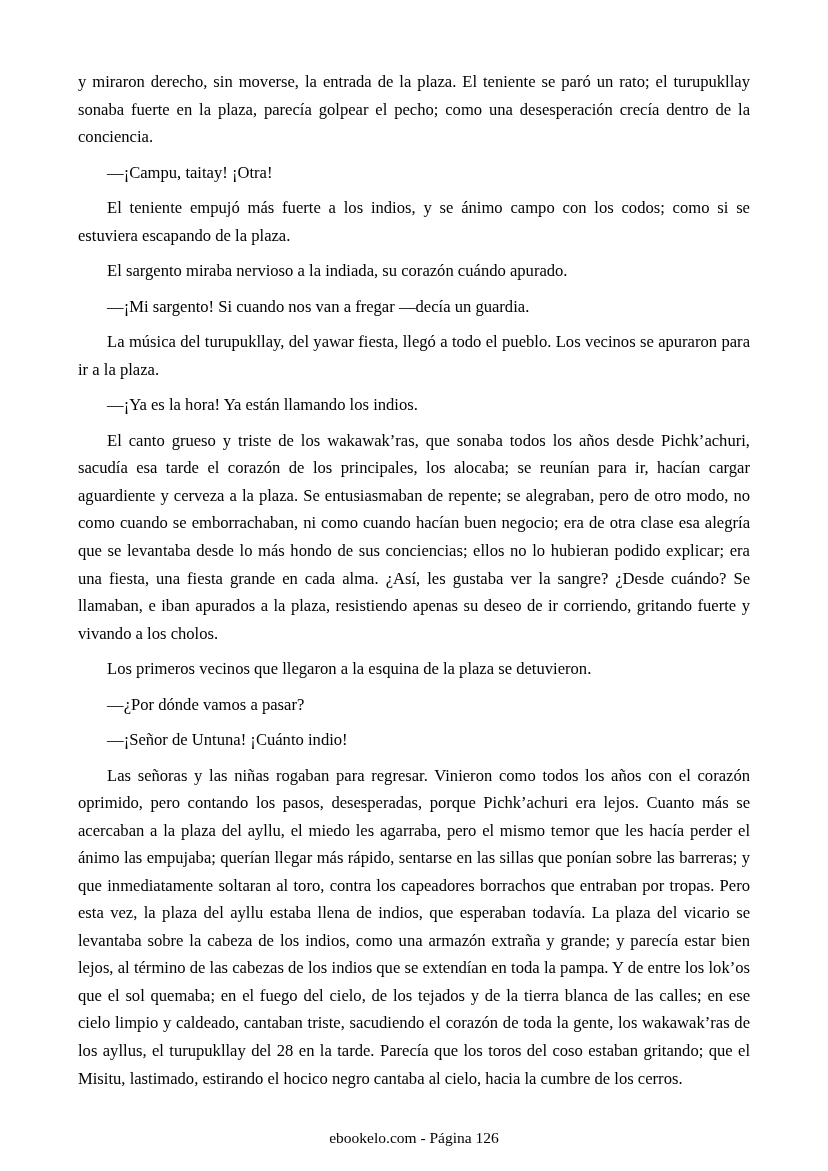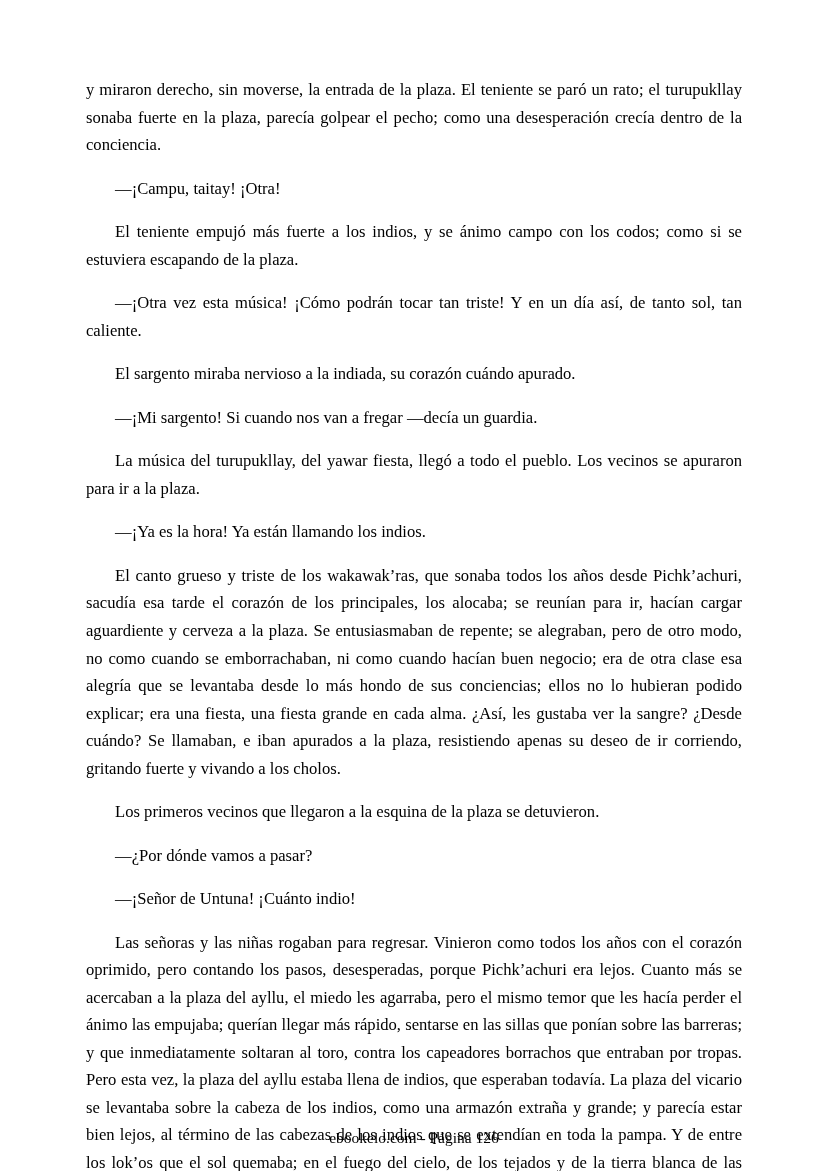--- a/index.html
+++ b/index.html
@@ -20,21 +20,21 @@
     box-sizing: border-box;
     padding: 60px 70px 40px 70px;
   }
   .body-text {
     font-size: 16.6px;
     line-height: 1.66;
     text-align: justify;
     text-justify: inter-word;
   }
   .body-text p {
-    margin: 16px;
+    margin: 8px;
     text-indent: 1.75em;
   }
   .body-text p.noindent {
     text-indent: 0;
   }
   .footer {
     position: absolute;
     left: 0;
     right: 0;
     bottom: 24px;
@@ -46,21 +46,20 @@
 </style>
 </head>
 <body>
 
 <div class="page">
 
   <div class="body-text">
     <p class="noindent">y miraron derecho, sin moverse, la entrada de la plaza. El teniente se paró un rato; el turupukllay sonaba fuerte en la plaza, parecía golpear el pecho; como una desesperación crecía dentro de la conciencia.</p>
     <p>—¡Campu, taitay! ¡Otra!</p>
     <p>El teniente empujó más fuerte a los indios, y se ánimo campo con los codos; como si se estuviera escapando de la plaza.</p>
-    <p>—¡Otra vez esta música! ¡Cómo podrán tocar tan triste! Y en un día así, de tanto sol, tan caliente.</p>
     <p>El sargento miraba nervioso a la indiada, su corazón cuándo apurado.</p>
     <p>—¡Mi sargento! Si cuando nos van a fregar —decía un guardia.</p>
     <p>La música del turupukllay, del yawar fiesta, llegó a todo el pueblo. Los vecinos se apuraron para ir a la plaza.</p>
     <p>—¡Ya es la hora! Ya están llamando los indios.</p>
     <p>El canto grueso y triste de los wakawak’ras, que sonaba todos los años desde Pichk’achuri, sacudía esa tarde el corazón de los principales, los alocaba; se reunían para ir, hacían cargar aguardiente y cerveza a la plaza. Se entusiasmaban de repente; se alegraban, pero de otro modo, no como cuando se emborrachaban, ni como cuando hacían buen negocio; era de otra clase esa alegría que se levantaba desde lo más hondo de sus conciencias; ellos no lo hubieran podido explicar; era una fiesta, una fiesta grande en cada alma. ¿Así, les gustaba ver la sangre? ¿Desde cuándo? Se llamaban, e iban apurados a la plaza, resistiendo apenas su deseo de ir corriendo, gritando fuerte y vivando a los cholos.</p>
     <p>Los primeros vecinos que llegaron a la esquina de la plaza se detuvieron.</p>
     <p>—¿Por dónde vamos a pasar?</p>
     <p>—¡Señor de Untuna! ¡Cuánto indio!</p>
     <p>Las señoras y las niñas rogaban para regresar. Vinieron como todos los años con el corazón oprimido, pero contando los pasos, desesperadas, porque Pichk’achuri era lejos. Cuanto más se acercaban a la plaza del ayllu, el miedo les agarraba, pero el mismo temor que les hacía perder el ánimo las empujaba; querían llegar más rápido, sentarse en las sillas que ponían sobre las barreras; y que inmediatamente soltaran al toro, contra los capeadores borrachos que entraban por tropas. Pero esta vez, la plaza del ayllu estaba llena de indios, que esperaban todavía. La plaza del vicario se levantaba sobre la cabeza de los indios, como una armazón extraña y grande; y parecía estar bien lejos, al término de las cabezas de los indios que se extendían en toda la pampa. Y de entre los lok’os que el sol quemaba; en el fuego del cielo, de los tejados y de la tierra blanca de las calles; en ese cielo limpio y caldeado, cantaban triste, sacudiendo el corazón de toda la gente, los wakawak’ras de los ayllus, el turupukllay del 28 en la tarde. Parecía que los toros del coso estaban gritando; que el Misitu, lastimado, estirando el hocico negro cantaba al cielo, hacia la cumbre de los cerros.</p>
   </div>

